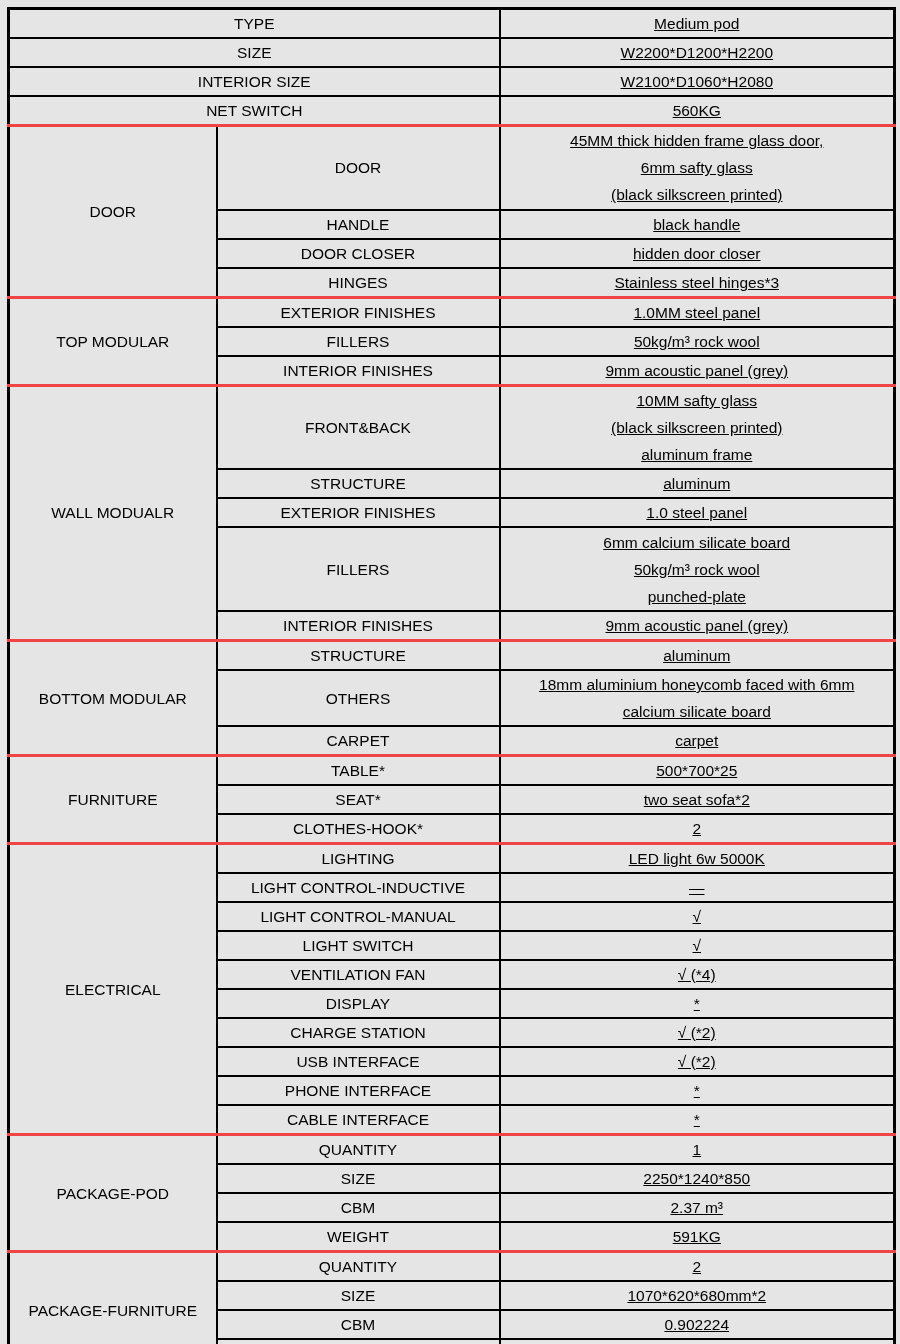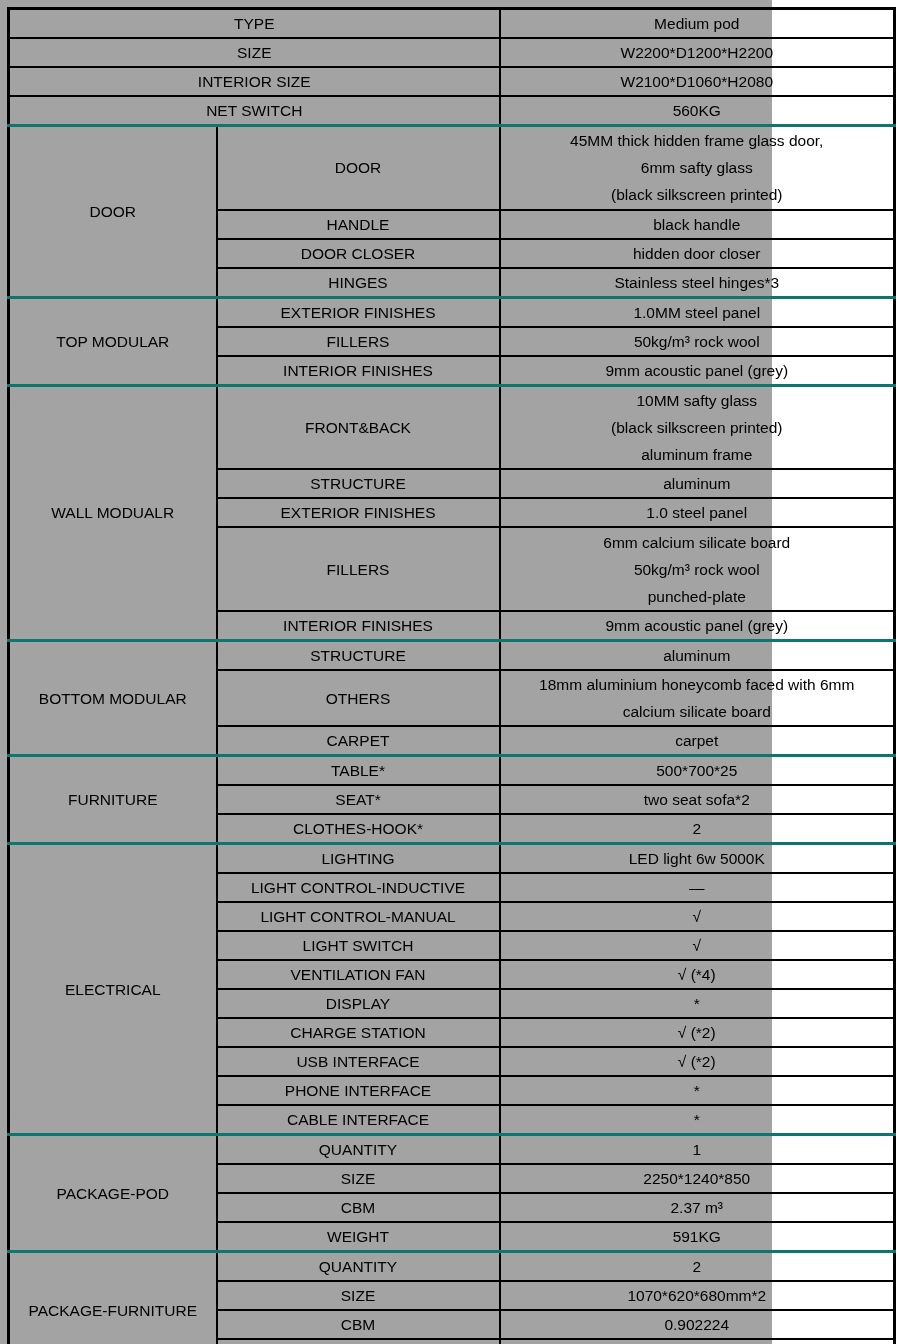--- a/index.html
+++ b/index.html
@@ -3,46 +3,47 @@
 <meta charset="utf-8">
 <style>
   html, body {
     margin: 0;
     padding: 0;
     background: #ffffff;
     color: #000000;
     font-family: "Liberation Sans", sans-serif;
   }
   .page {
-    width: 772px;
+    width: 900px;
     height: 1344px;
     box-sizing: border-box;
     padding: 7px 7px 0 7px;
-    background: #a3a3a3;
+    background: #e5e5e5;
   }
   table.spec {
     border-collapse: collapse;
     table-layout: fixed;
     width: 886px;
     border: 3px solid #000000;
   }
   table.spec td {
     border: 2px solid #000000;
     text-align: center;
     vertical-align: middle;
     font-size: 15.5px;
     line-height: 27px;
     padding: 0 4px;
     overflow: hidden;
   }
   table.spec tr.sec > td {
-    border-top: 3px solid #0f766e;
+    border-top: 3px solid #ef4444;
   }
   table.spec td.val {
     white-space: pre-line;
+    text-decoration: underline;
   }
 </style>
 </head>
 <body>
 
 <div class="page">
 
   <table class="spec">
     <colgroup>
       <col style="width:208px">

